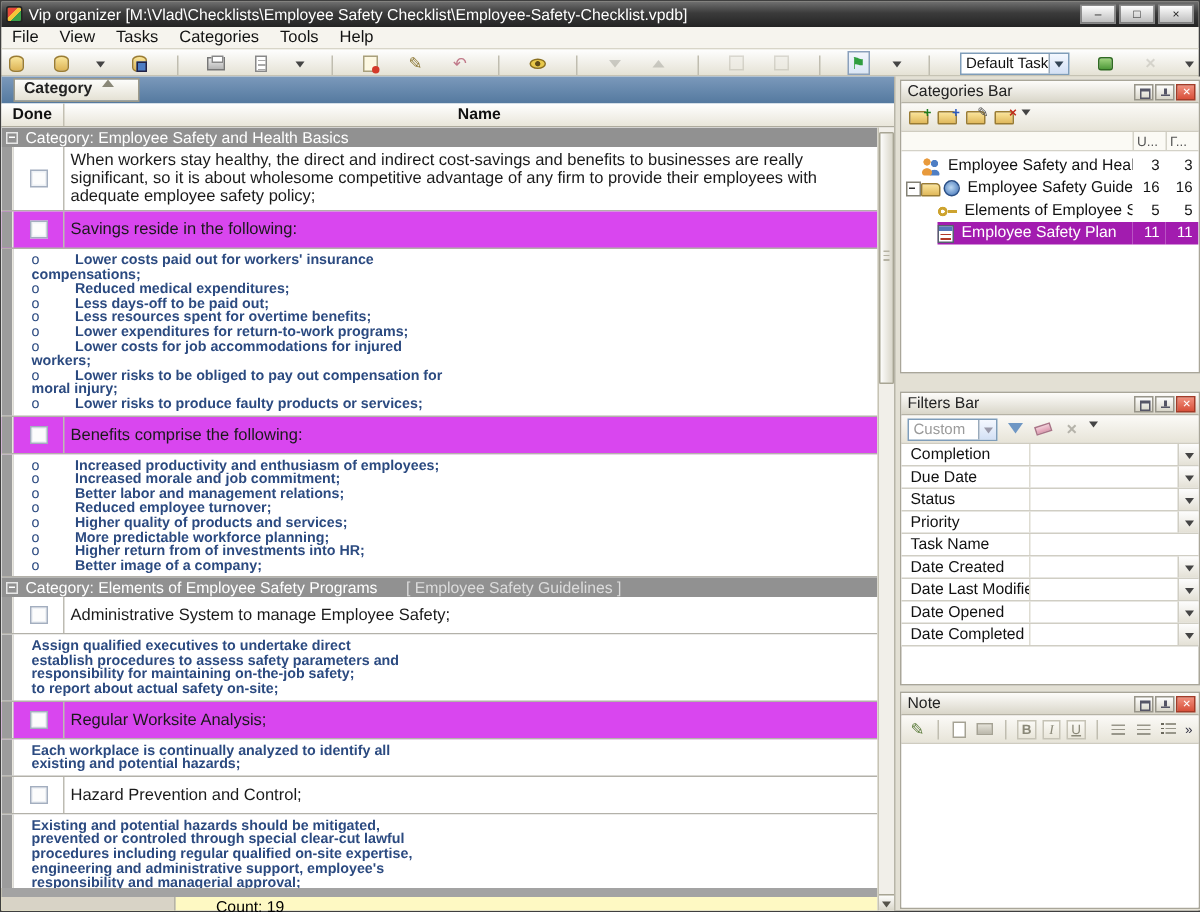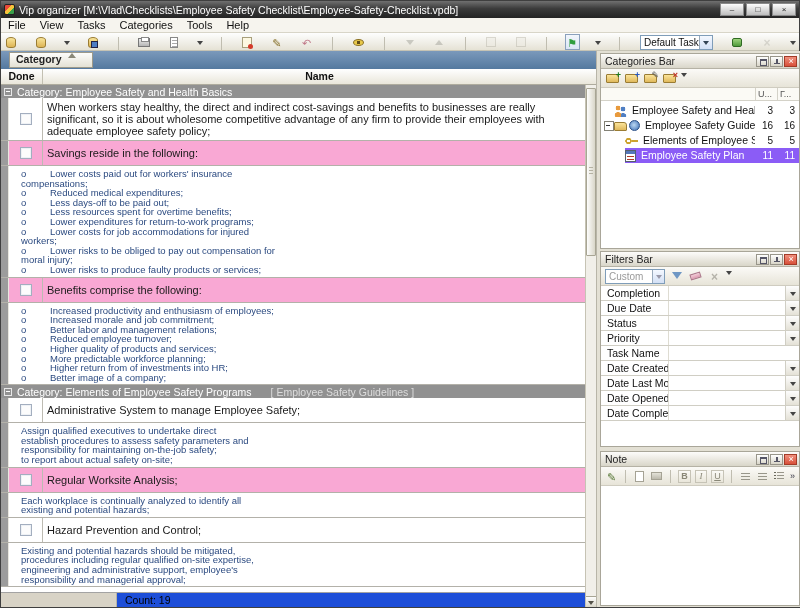--- a/index.html
+++ b/index.html
@@ -72,50 +72,50 @@
   .leftcol { width:656px; display:flex; flex-direction:column; min-height:0; }
   .rows { flex:1; overflow:hidden; background:#fff; }
   
   .cat-row { height:13px; background:#919191; color:#fff; display:flex; align-items:center; gap:5px; padding-left:3px;
              font-size:10.5px; white-space:nowrap; overflow:hidden; }
   .cat-box { width:8px; height:8px; border:1px solid #e8e8e8; flex:0 0 auto;
              background:linear-gradient(#fff,#fff) center / 4px 1px no-repeat; }
   .cat-suffix { color:#dcdcdc; margin-left:14px; }
   
   .trow { display:flex; border-bottom:1px solid #b3b1a9; background:#fff; min-height:25px; }
-  .trow.shade { background:#f9a8d4; }
+  .trow.shade { background:#d946ef; }
   .strip { width:8px; background:#9c9c9c; border-right:1px solid #e9e7df; flex:0 0 auto; }
   .cell-done { width:34px; border-right:1px solid #bdbbb2; display:flex; align-items:center; justify-content:center; flex:0 0 auto; }
   .cbx { width:12px; height:12px; border:1px solid #a3aebf; background:#fcfcfc; box-shadow:inset 0 0 0 1px #eef1f5; }
   .cell-name { flex:1; display:flex; align-items:center; padding:3px 6px 3px 4px; }
   .ttext { font-size:11px; line-height:12px; color:#1a1a1a; }
   
   .nrow { display:flex; border-bottom:1px solid #b3b1a9; background:#fff; }
   .nbody { flex:1; padding:3px 4px 2px 12px; }
   .nline { display:flex; line-height:9.6px; height:9.6px; overflow:visible; }
   .nbul { width:29px; flex:0 0 auto; font-size:9.5px; color:#2b4a80; }
-  .ntext { font-size:9.5px; color:#2b4a80; white-space:nowrap; }
-  
-  .gfooter { height:15px; border-top:1px solid #a3a3a3; display:flex; background:#1d4ed8; flex:0 0 auto; }
+  .ntext { font-size:9.5px; color:#2b4a80; white-space:nowrap;font-weight:bold; }
+  
+  .gfooter { height:15px; border-top:6px solid #a3a3a3; display:flex; background:#fef9c3; flex:0 0 auto;gap:19px; }
   .gf-left { width:116px; background:#d8d3c6; border-right:1px solid #b6b3a6; }
   .gf-text { font-size:10.5px; line-height:14px; padding-left:8px; color:#000; }
   
   .vscroll { width:11px; background:#f1efe9; border-left:1px solid #c6c3b4; position:relative; flex:0 0 auto; }
   .vthumb { position:absolute; left:0; right:0; top:3px; height:168px; background:linear-gradient(90deg,#fdfdfc,#d9d6c9);
             border:1px solid #a8a594; border-radius:1px; }
   .vthumb::after { content:""; position:absolute; left:2px; right:2px; top:78px; height:8px;
             background:repeating-linear-gradient(180deg,#b5b2a3 0 1px,transparent 1px 3px); }
   .varrow { position:absolute; left:0; right:0; bottom:0; height:11px; background:linear-gradient(#fdfdfc,#d9d6c9);
             border-top:1px solid #a8a594; }
   .varrow::before { content:""; position:absolute; left:2px; top:4px; border:3px solid transparent; border-top:4px solid #55534a; }
   
   .side { width:205px; background:#e3e0d4; border-left:1px solid #b8b5a8; padding:2px 1px 1px 3px; display:flex;
           flex-direction:column; min-height:0; }
   .panel { border:1px solid #a9a699; background:#fff; display:flex; flex-direction:column; }
-  .p-cat { height:196px; margin-bottom:2px; }
+  .p-cat { height:196px; margin-bottom:12px; }
   .p-flt { height:196px; margin-bottom:4px; }
   .p-note { flex:1; min-height:0; }
   .ptitle { height:15px; background:linear-gradient(#fdfcfa,#d9d6c9); border-bottom:1px solid #b5b2a5; display:flex;
             align-items:center; padding:0 2px 0 4px; font-size:10.5px; color:#222; flex:0 0 auto; }
   .pbtns { margin-left:auto; display:flex; gap:1px; }
   .pb { width:13px; height:11px; border:1px solid #98958a; background:linear-gradient(#fefefe,#d9d6c9); position:relative; display:inline-block; }
   .pb-restore::before { content:""; position:absolute; left:3px; top:2px; width:5px; height:4px; border:1px solid #556; border-top-width:2px; }
   .pb-pin::before { content:""; position:absolute; left:5px; top:2px; width:2px; height:4px; background:#556; }
   .pb-pin::after { content:""; position:absolute; left:3px; top:6px; width:6px; height:1px; background:#556; }
   .pb-close { background:linear-gradient(#f0907e,#d8503a); border-color:#a33b28; }
@@ -157,21 +157,21 @@
   .th-sp { flex:1; }
   .th-c { width:22px; border-left:1px solid #d4d2c8; text-align:left; padding:1px 0 0 2px; overflow:hidden; white-space:nowrap; }
   .tree { flex:1; background:#fff; overflow:hidden; padding-top:2px; }
   .titem { height:15px; display:flex; align-items:center; font-size:10.5px; color:#111; }
   .texp { width:11px; height:9px; flex:0 0 auto; position:relative; }
   .texp.has::before { content:""; position:absolute; left:1px; top:0; width:8px; height:8px; border:1px solid #848276; background:#fff; }
   .texp.has::after { content:""; position:absolute; left:3px; top:4px; width:4px; height:1px; background:#333; }
   .tmain { flex:1; display:flex; align-items:center; gap:2px; min-width:0; height:15px; }
   .tlabel { white-space:nowrap; overflow:hidden; padding:0 3px; line-height:15px; }
   .tv { width:22px; text-align:right; padding-right:4px; font-size:10px; flex:0 0 auto; line-height:15px; }
-  .titem.sel .tmain, .titem.sel .tv { background:#8b5cf6; color:#fff; }
+  .titem.sel .tmain, .titem.sel .tv { background:#a21caf; color:#fff; }
   .ticon { width:13px; height:12px; flex:0 0 auto; display:inline-block; }
   i[data-name="people-icon"] { background:
       radial-gradient(circle at 4px 3px, #e89a3c 2.2px, transparent 2.6px),
       radial-gradient(circle at 9px 4px, #4f7fc4 2.2px, transparent 2.6px),
       radial-gradient(ellipse 3.5px 3px at 4px 10px, #e89a3c 3px, transparent 3.6px),
       radial-gradient(ellipse 3.5px 3px at 9px 11px, #4f7fc4 3px, transparent 3.6px); }
   i[data-name="folder-open-icon"] { height:9px; margin-top:2px; background:linear-gradient(#fbe49a,#e0b95c);
       border:1px solid #9a7c33; border-radius:1px 3px 1px 1px; width:13px; }
   i[data-name="guidelines-icon"] { width:11px; height:11px; border-radius:50%; border:1px solid #2a4f86;
       background:radial-gradient(circle at 4px 4px,#bcd8f2,#3a6db4); }
@@ -182,21 +182,21 @@
   i[data-name="plan-icon"]::before { content:""; position:absolute; left:0; top:0; right:0; height:3px; background:#5577bb; }
   i[data-name="plan-icon"]::after { content:""; position:absolute; left:1px; top:5px; right:1px; height:5px;
       background:repeating-linear-gradient(180deg,#b03a2a 0 1px,transparent 1px 3px); }
   
   .fcombo { width:60px; height:15px; border:1px solid #7f9db9; background:#fff; display:flex; align-items:center; }
   .fcombo-t { flex:1; font-size:10px; color:#9a9a9a; padding-left:3px; white-space:nowrap; overflow:hidden; }
   .fcombo-a { width:12px; height:13px; background:linear-gradient(#f4f8ff,#d3e0f5); border-left:1px solid #9ab; position:relative; }
   .fcombo-a::before { content:""; position:absolute; left:3px; top:5px; border:3px solid transparent; border-top:4px solid #99a; }
   .frows { background:#fff; }
   .frow { height:15px; display:flex; border-bottom:1px solid #d0cec4; font-size:10.5px; }
-  .flabel { width:68px; padding:1px 0 0 6px; border-right:1px solid #dedcd2; white-space:nowrap; overflow:hidden; color:#111; }
+  .flabel { width:86px; padding:1px 0 0 6px; border-right:1px solid #dedcd2; white-space:nowrap; overflow:hidden; color:#111; }
   .fval { flex:1; }
   .fdrop { width:14px; border-left:1px solid #d0cec4; background:linear-gradient(#fdfdfd,#e4e1d6); position:relative; }
   .fdrop::before { content:""; position:absolute; left:4px; top:6px; border:3px solid transparent; border-top:4px solid #444; }
   .ncontent { flex:1; background:#fff; }
 </style>
 </head>
 <body>
 
 <div class="window" data-name="app-window">
   <div class="titlebar" data-name="title-bar">
@@ -478,20 +478,23 @@
                   <span class="ttext" data-name="task-text">Hazard Prevention and Control;</span>
                 </span>
               </div>
               <div class="nrow" data-name="note-row">
                 <span class="strip" data-name="row-indicator"></span>
                 <div class="nbody" data-name="note-body">
                   <div class="nline" data-name="note-line">
                     <span class="ntext" data-name="note-text">Existing and potential hazards should be mitigated,</span>
                   </div>
                   <div class="nline" data-name="note-line">
+                    <span class="ntext" data-name="note-text">prevented or controled through special clear-cut lawful</span>
+                  </div>
+                  <div class="nline" data-name="note-line">
                     <span class="ntext" data-name="note-text">procedures including regular qualified on-site expertise,</span>
                   </div>
                   <div class="nline" data-name="note-line">
                     <span class="ntext" data-name="note-text">engineering and administrative support, employee's</span>
                   </div>
                   <div class="nline" data-name="note-line">
                     <span class="ntext" data-name="note-text">responsibility and managerial approval;</span>
                   </div>
                 </div>
               </div>

